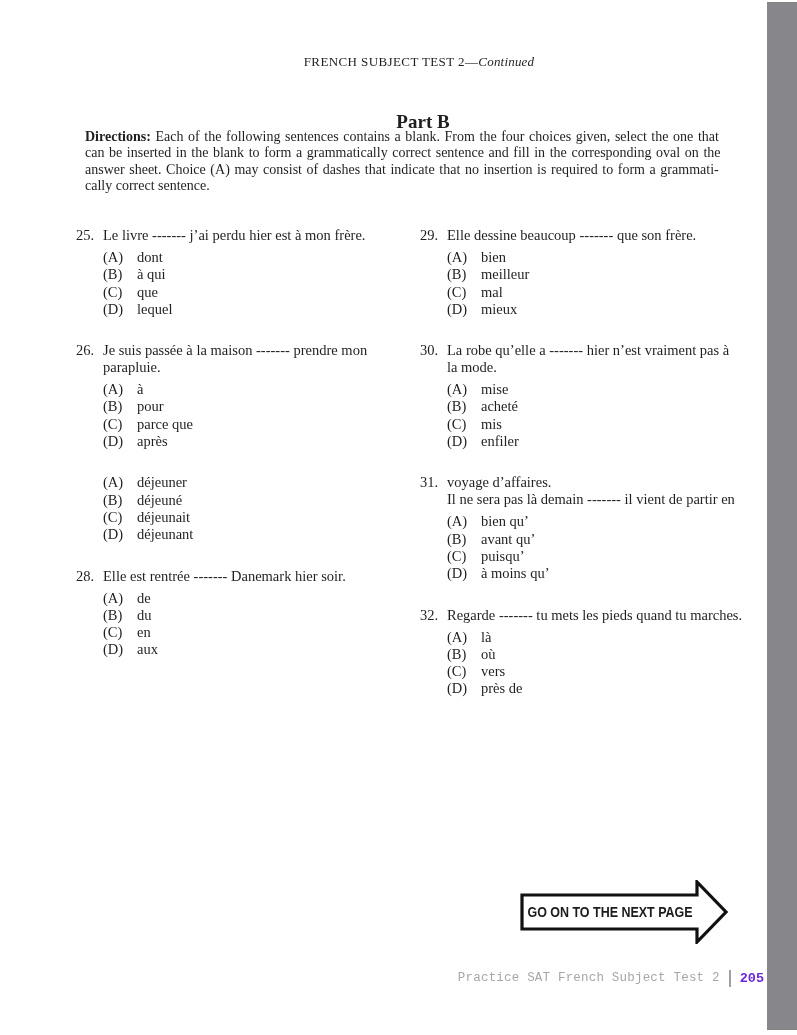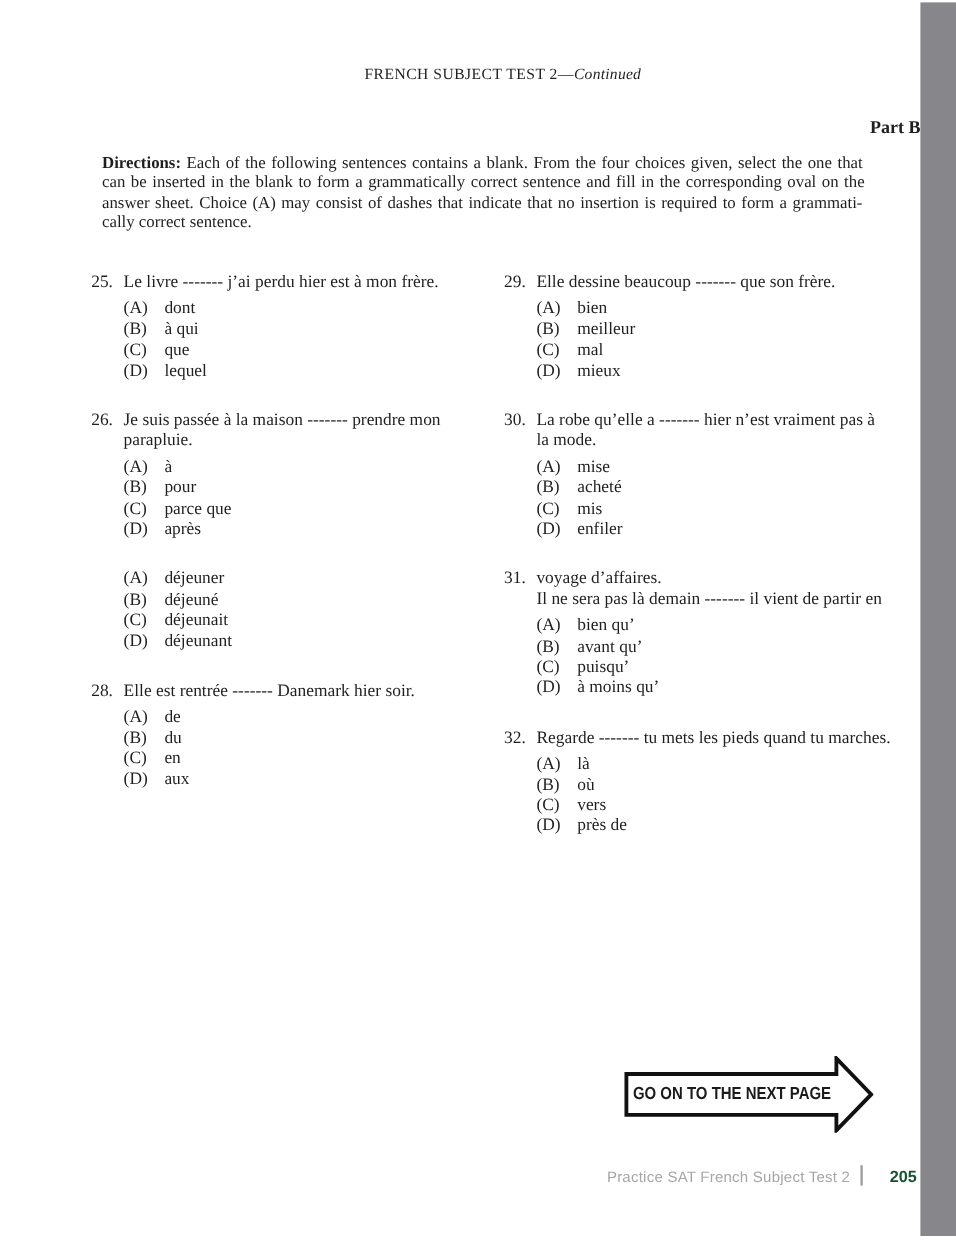--- a/index.html
+++ b/index.html
@@ -11,22 +11,22 @@
   .edge-strip {
     position:absolute; top:2px; right:0; width:30px; height:1028px;
     background:#87878b;
   }
   .page-title {
     position:absolute; top:46px; left:55px; width:712px; margin:8px;
     text-align:center; font-size:13px; font-weight:normal; letter-spacing:0.4px;
   }
   .page-title .cont { font-style:italic; letter-spacing:0.2px; }
   .part-label {
-    position:absolute; top:99px; left:55px; width:712px; margin:0;
-    text-align:right; font-size:15px; font-weight:bold;
+    position:absolute; top:99px; left:55px; width:712px; margin:12px;
+    text-align:center; font-size:19px; font-weight:bold;
   }
   .directions {
     position:absolute; top:129px; left:85px; width:655px;
     font-size:14px; line-height:16.3px;
   }
   .dir-line { white-space:nowrap; word-spacing:1.1px; }
   .dir-line.last { word-spacing:normal; }
   .dir-label { font-weight:bold; }
   .questions {
     position:absolute; top:227px; left:76px;
@@ -47,26 +47,26 @@
   .go-on svg { position:absolute; left:0; top:0; }
   .go-on-text {
     position:absolute; left:4px; top:14px; width:172px; height:36px;
     display:flex; align-items:center; justify-content:center;
     font-family:"Liberation Sans", sans-serif; font-weight:bold;
     font-size:14.5px; color:#1b1b1b; white-space:nowrap;
     transform:scaleX(0.86);
   }
   .page-footer {
     position:absolute; top:968px; right:33px; height:20px;
-    display:flex; align-items:flex-end; gap:9px;
-    font-family:Liberation Sans, sans-serif;
+    display:flex; align-items:center; gap:9px;
+    font-family:Liberation Mono, monospace;
   }
   .footer-text { color:#a6a6a6; font-size:12.5px; letter-spacing:0.2px; }
   .footer-bar { width:2px; height:17px; background:#a0a0a0; }
-  .footer-page { color:#14532d; font-size:13.5px; font-weight:bold;margin-left:13px; }
+  .footer-page { color:#6d28d9; font-size:13.5px; font-weight:bold; }
 </style>
 </head>
 <body>
 
 <div class="edge-strip"></div>
 
 <h1 class="page-title"><span>FRENCH SUBJECT TEST 2</span><span>—</span><span class="cont">Continued</span></h1>
 
 <h2 class="part-label">Part B</h2>
 

